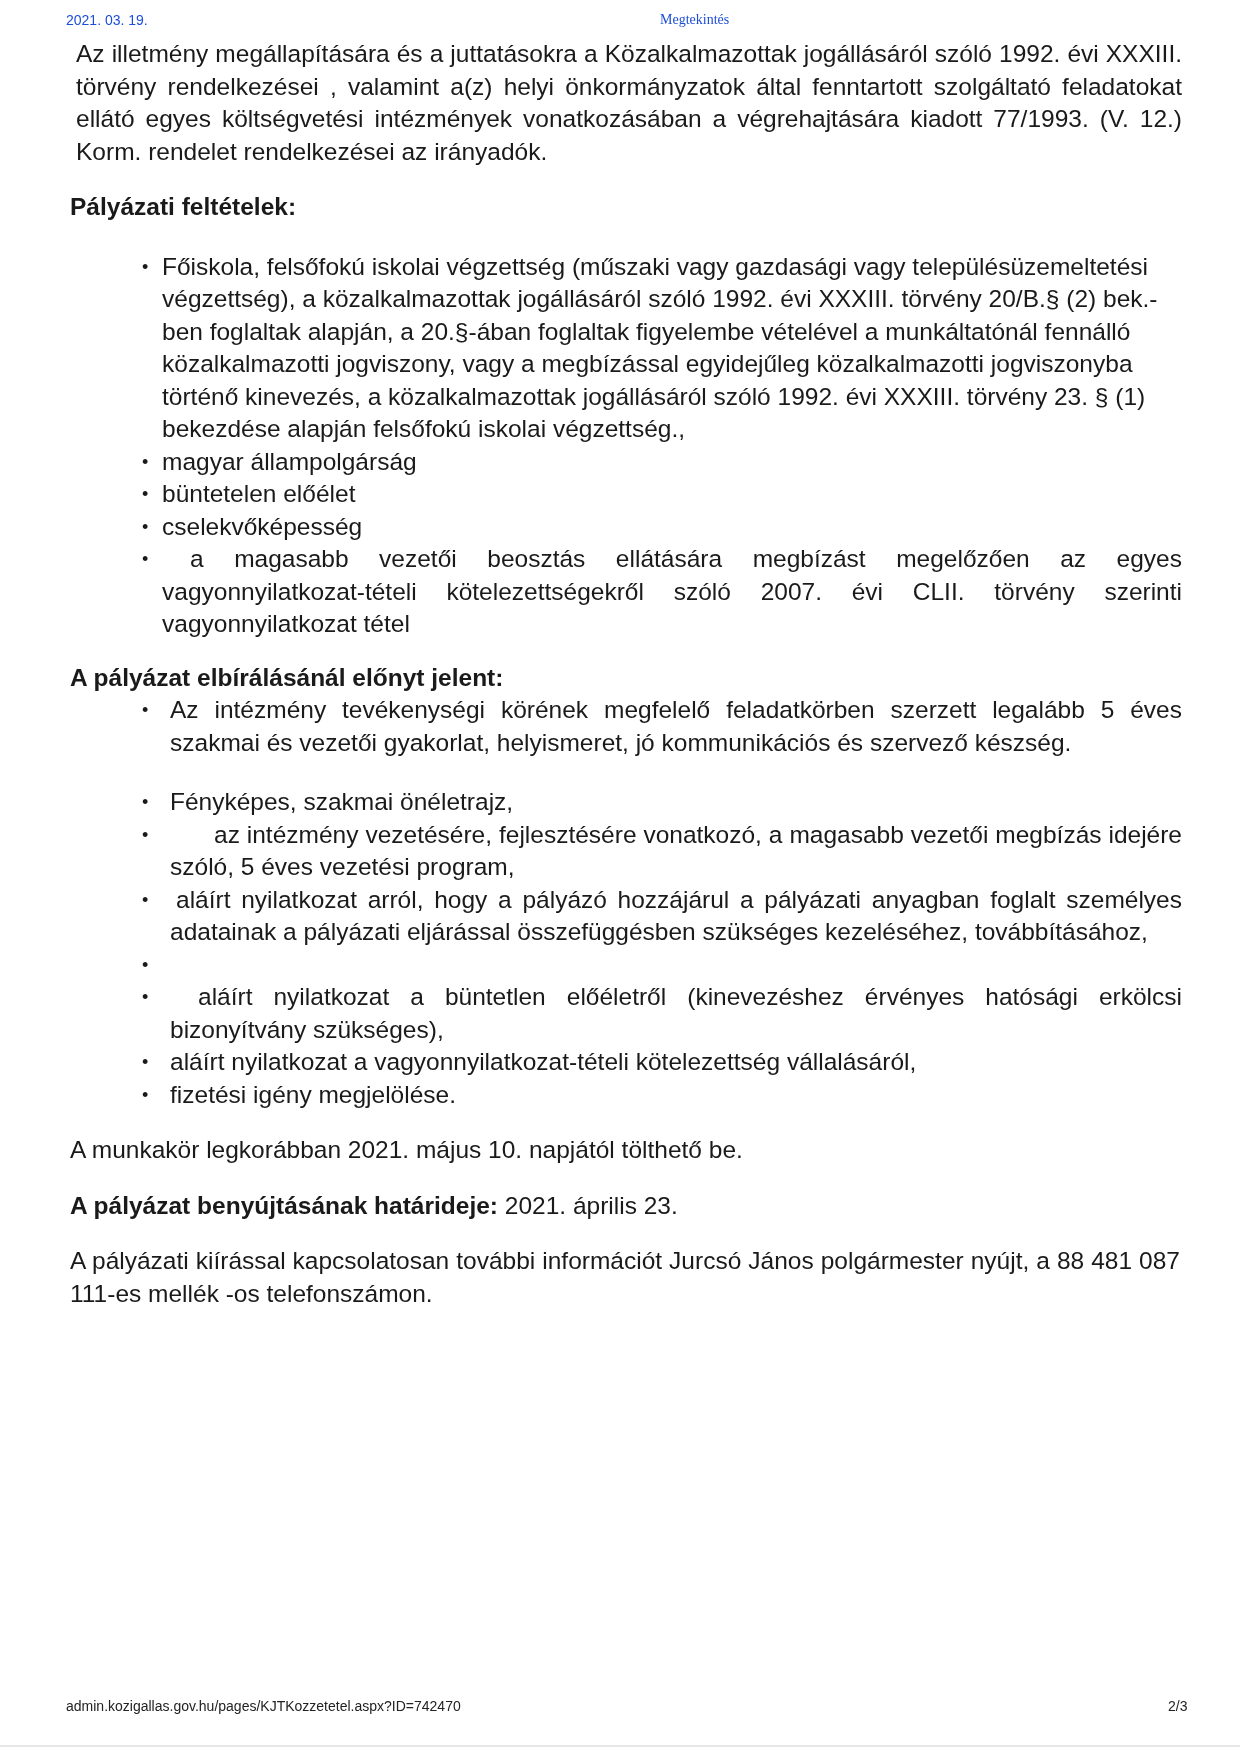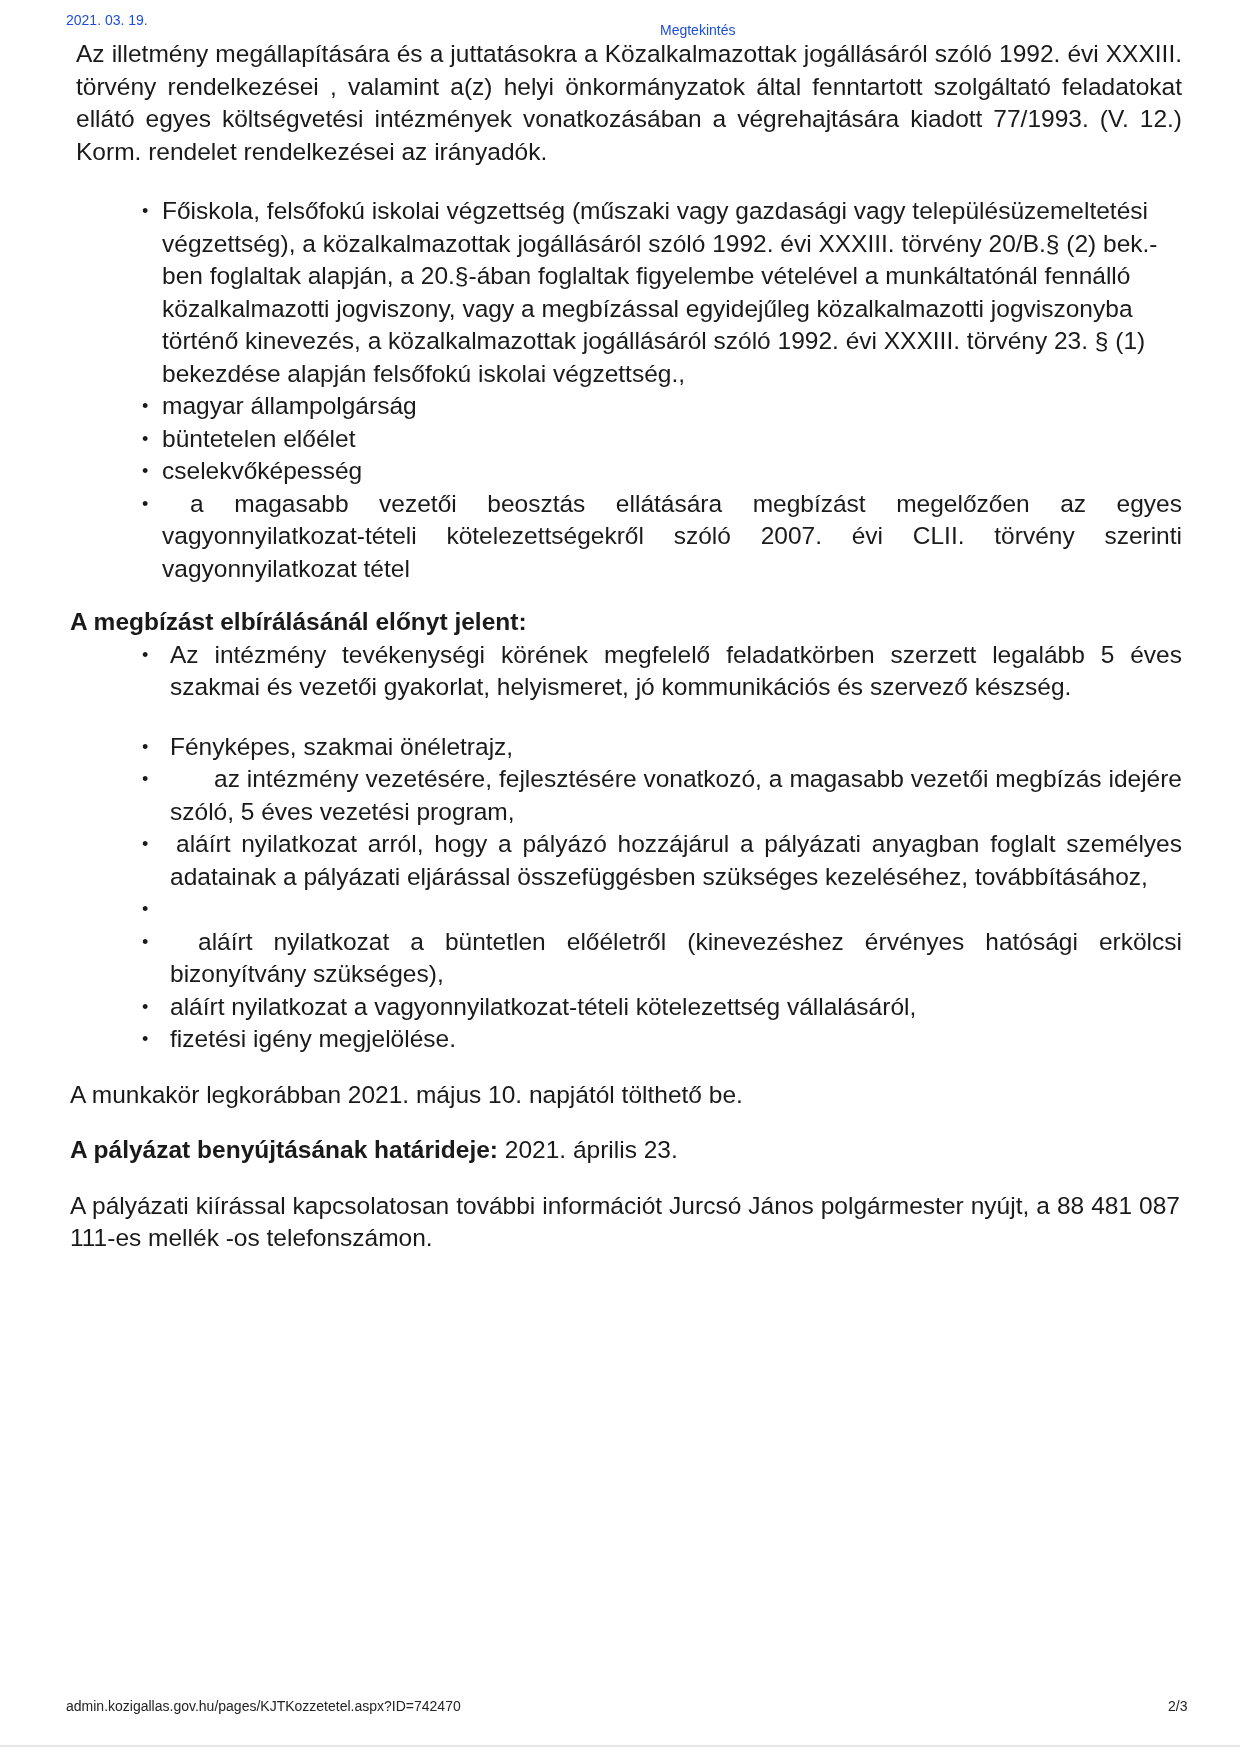--- a/index.html
+++ b/index.html
@@ -5,21 +5,21 @@
     html, body { margin: 0; padding: 0; background: #ffffff; }
     body {
       width: 1240px; height: 1752px; position: relative; overflow: hidden;
       font-family: "Liberation Sans", sans-serif; color: #1a1a1a;
     }
     .page-header {
       position: absolute; top: 10px; left: 0; width: 1240px; height: 20px;
       font-size: 14px; color: #1d4ed8;
     }
     .hdr-date { position: absolute; left: 66px; top: 2px; }
-    .hdr-title { position: absolute; left: 660px; top: 12px; }
+    .hdr-title { position: absolute; left: 660px; top: 2px; font-family: Liberation Serif, serif; }
     .content {
       position: absolute; left: 76px; top: 38px; width: 1106px;
       font-size: 24.5px; line-height: 32.5px;
     }
     p { margin: 0; }
     .justify { text-align: justify; text-align-last: left; }
     .heading { font-weight: bold; }
     ul.bullets { list-style: none; margin: 0; padding: 0; }
     ul.bullets li { position: relative; padding-left: 86px; }
     ul.bullets li .dot {
@@ -39,30 +39,31 @@
 
 <div class="page-header">
   <span class="hdr-date">2021. 03. 19.</span>
   <span class="hdr-title">Megtekintés</span>
 </div>
 
 <div class="content">
 
   <p class="justify" style="margin-top:0;">Az illetmény megállapítására és a juttatásokra a Közalkalmazottak jogállásáról szóló 1992. évi XXXIII. törvény rendelkezései , valamint a(z) helyi önkormányzatok által fenntartott szolgáltató feladatokat ellátó egyes költségvetési intézmények vonatkozásában a végrehajtására kiadott 77/1993. (V. 12.) Korm. rendelet rendelkezései az irányadók.</p>
 
+  <p class="heading" style="margin-top:23px; margin-left:-6px;">Pályázati feltételek:</p>
 
   <ul class="bullets" style="margin-top:27px;">
     <li><span class="dot">•</span><span>Főiskola, felsőfokú iskolai végzettség (műszaki vagy gazdasági vagy településüzemeltetési végzettség), a közalkalmazottak jogállásáról szóló 1992. évi XXXIII. törvény 20/B.§ (2) bek.-ben foglaltak alapján, a 20.§-ában foglaltak figyelembe vételével a munkáltatónál fennálló közalkalmazotti jogviszony, vagy a megbízással egyidejűleg közalkalmazotti jogviszonyba történő kinevezés, a közalkalmazottak jogállásáról szóló 1992. évi XXXIII. törvény 23. § (1) bekezdése alapján felsőfokú iskolai végzettség.,</span></li>
     <li><span class="dot">•</span><span>magyar állampolgárság</span></li>
     <li><span class="dot">•</span><span>büntetelen előélet</span></li>
     <li><span class="dot">•</span><span>cselekvőképesség</span></li>
     <li class="justify"><span class="dot">•</span><span style="padding-left:28px;"></span><span>a magasabb vezetői beosztás ellátására megbízást megelőzően az egyes vagyonnyilatkozat-tételi kötelezettségekről szóló 2007. évi CLII. törvény szerinti vagyonnyilatkozat tétel</span></li>
   </ul>
 
-  <p class="heading" style="margin-top:21px; margin-left:-6px;">A megbízást elbírálásánál előnyt jelent:</p>
+  <p class="heading" style="margin-top:21px; margin-left:-6px;">A pályázat elbírálásánál előnyt jelent:</p>
   <ul class="bullets" style="margin-top:0;">
     <li class="justify" style="padding-left:94px;"><span class="dot">•</span><span>Az intézmény tevékenységi körének megfelelő feladatkörben szerzett legalább 5 éves szakmai és vezetői gyakorlat, helyismeret, jó kommunikációs és szervező készség.</span></li>
   </ul>
 
   <ul class="bullets" style="margin-top:27px;">
     <li style="padding-left:94px;"><span class="dot">•</span><span>Fényképes, szakmai önéletrajz,</span></li>
     <li class="justify" style="padding-left:94px;"><span class="dot">•</span><span style="padding-left:44px;"></span><span>az intézmény vezetésére, fejlesztésére vonatkozó, a magasabb vezetői megbízás idejére szóló, 5 éves vezetési program,</span></li>
     <li class="justify" style="padding-left:94px;"><span class="dot">•</span><span style="padding-left:6px;"></span><span>aláírt nyilatkozat arról, hogy a pályázó hozzájárul a pályázati anyagban foglalt személyes adatainak a pályázati eljárással összefüggésben szükséges kezeléséhez, továbbításához,</span></li>
     <li class="justify" style="padding-left:94px;"><span class="dot">•</span><span style="padding-left:6px;"></span></li>
     <li class="justify" style="padding-left:94px;"><span class="dot">•</span><span style="padding-left:28px;"></span><span>aláírt nyilatkozat a büntetlen előéletről (kinevezéshez érvényes hatósági erkölcsi bizonyítvány szükséges),</span></li>

